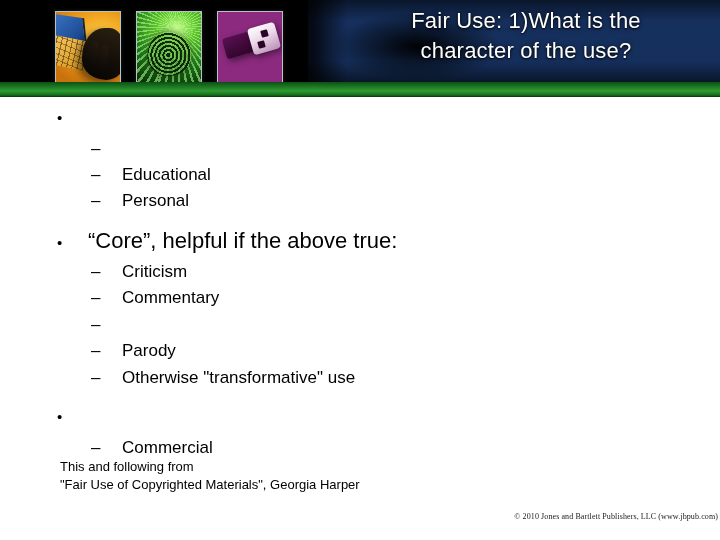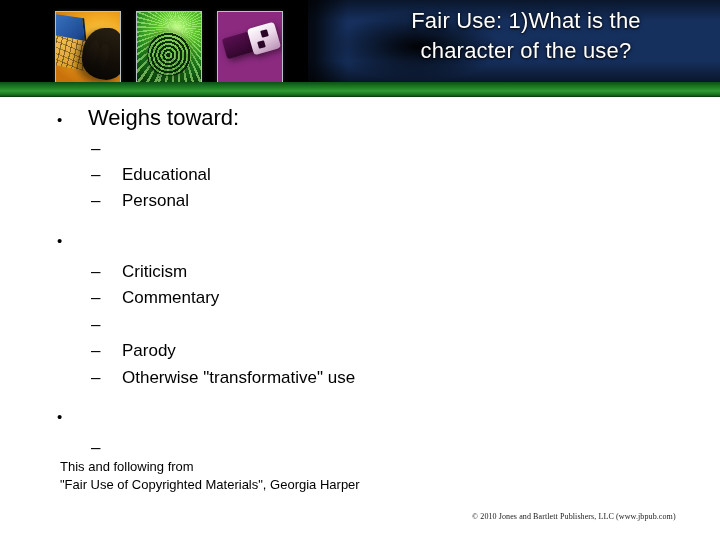--- a/index.html
+++ b/index.html
@@ -265,21 +265,21 @@
     text-decoration: underline;
     display: block;
   }
 
   
   .copyright {
     position: absolute;
     left: 472px;
     top: 512px;
     width: 246px;
-    text-align: left;
+    text-align: right;
     font-size: 8px;
     line-height: 10px;
     color: #1a1a1a;
     font-family: "Liberation Serif", serif;
     letter-spacing: 0.1px;
   }
 </style>
 </head>
 <body>
 
@@ -315,36 +315,36 @@
     <div class="banner-title">Fair Use:  1)What is the
 character of the use?</div>
   </div>
 
   <div class="green-bar"></div>
 
   <div class="content">
 
     <div class="lvl1" style="top:8px;">
       <span class="marker">•</span>
-      <span>Weighs toward:</span>
     </div>
     <div class="lvl2" style="top:40px;">
       <span class="marker">–</span>
     </div>
     <div class="lvl2" style="top:66px;">
       <span class="marker">–</span>
       <span>Educational</span>
     </div>
     <div class="lvl2" style="top:92px;">
       <span class="marker">–</span>
       <span>Personal</span>
     </div>
 
     <div class="lvl1" style="top:131px;">
       <span class="marker">•</span>
+      <span>“Core”, helpful if the above true:</span>
     </div>
     <div class="lvl2" style="top:163px;">
       <span class="marker">–</span>
       <span>Criticism</span>
     </div>
     <div class="lvl2" style="top:189px;">
       <span class="marker">–</span>
       <span>Commentary</span>
     </div>
     <div class="lvl2" style="top:216px;">
@@ -357,20 +357,21 @@
     <div class="lvl2" style="top:269px;">
       <span class="marker">–</span>
       <span>Otherwise "transformative" use</span>
     </div>
 
     <div class="lvl1" style="top:307px;">
       <span class="marker">•</span>
     </div>
     <div class="lvl2" style="top:339px;">
       <span class="marker">–</span>
+      <span>Commercial</span>
     </div>
   </div>
 
   <div class="source-note">
     <div>This and following from</div>
     <div>"Fair Use of Copyrighted Materials", Georgia Harper</div>
   </div>
 
   <div class="copyright">© 2010 Jones and Bartlett Publishers, LLC (www.jbpub.com)</div>
 

